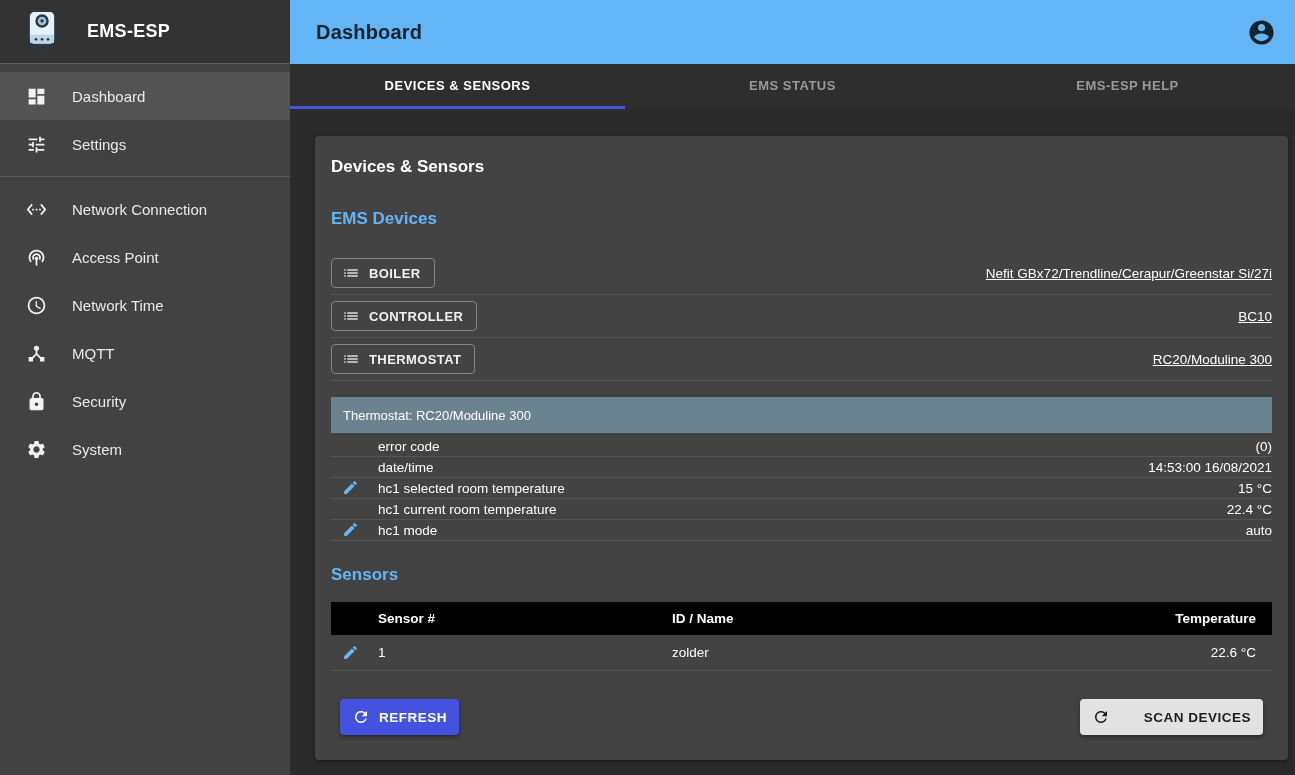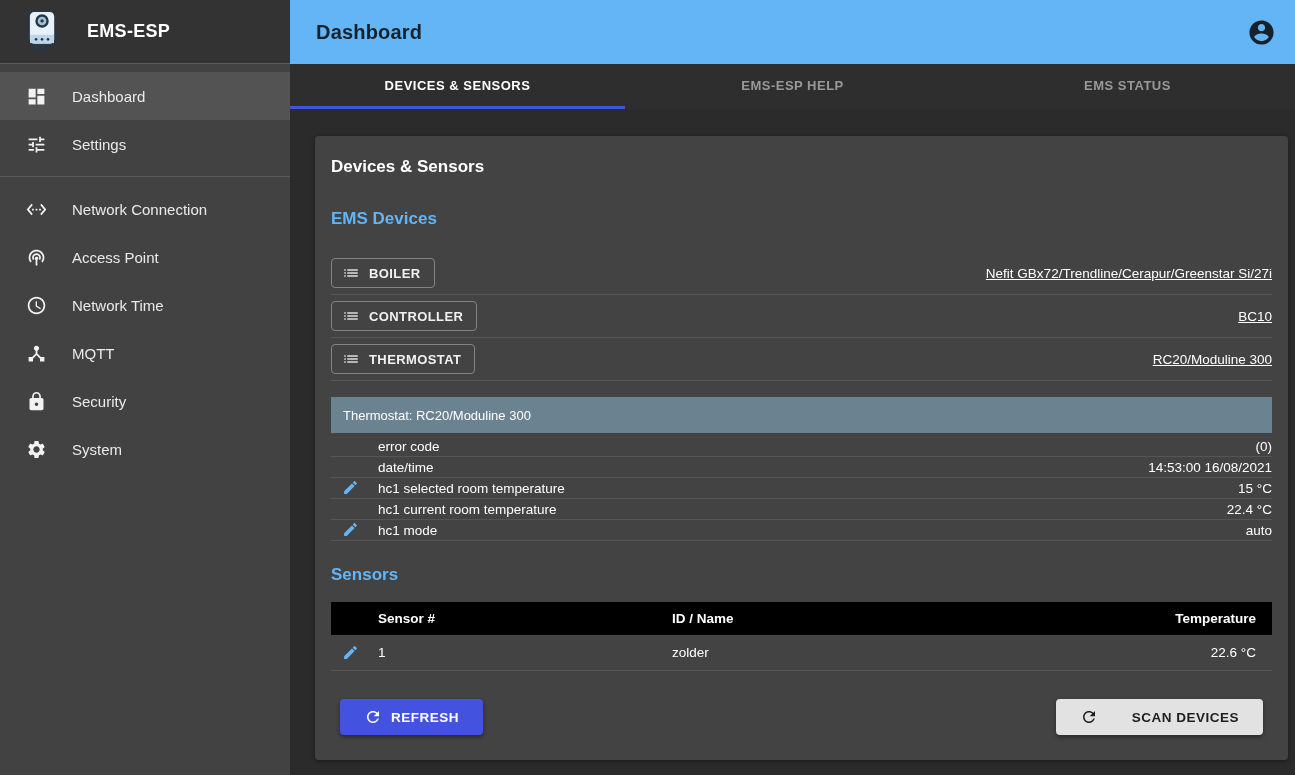--- a/index.html
+++ b/index.html
@@ -86,21 +86,21 @@
   }
   .table-row {
     display:grid; grid-template-columns:47px 294px 1fr auto; align-items:center;
     height:36px; border-bottom:1px solid #555555; color:#ffffff; font-size:13.5px;
   }
   .col-right { text-align:right; padding-right:16px; }
 
   .actions { margin-top:28px; display:flex; justify-content:space-between; padding:0 9px; }
   .btn {
     display:inline-flex; align-items:center; gap:9px; border:none; border-radius:4px;
-    height:36px; padding:0 24px; font-size:13.5px; font-weight:bold; letter-spacing:0.5px;
+    height:36px; padding:0 12px; font-size:13.5px; font-weight:bold; letter-spacing:0.5px;
     cursor:pointer; box-shadow:0 2px 4px rgba(0,0,0,0.4);
   }
   .btn svg { width:18px; height:18px; }
   .btn-refresh { background:var(--accent-indigo,#4353e0); color:#ffffff; }
   .btn-refresh svg { fill:#ffffff; }
   .btn-scan { background:#e2e2e2; color:#1e1e1e;gap:34px; }
   .btn-scan svg { fill:#1e1e1e; }
 </style>
 </head>
 <body>
@@ -204,22 +204,22 @@
         <span style="display:flex;">
           <svg viewBox="0 0 24 24" width="29" height="29" fill="#15222b">
               <path d="M12 2C6.48 2 2 6.48 2 12s4.48 10 10 10 10-4.48 10-10S17.52 2 12 2zm0 3c1.66 0 3 1.34 3 3s-1.34 3-3 3-3-1.34-3-3 1.34-3 3-3zm0 14.2c-2.5 0-4.71-1.28-6-3.22.03-1.99 4-3.08 6-3.08 1.99 0 5.97 1.09 6 3.08-1.29 1.94-3.5 3.22-6 3.22z"></path>
             </svg>
         </span>
       </button>
     </div>
 
     <div class="tabbar">
       <div class="tab active">DEVICES &amp; SENSORS</div>
+      <div class="tab">EMS STATUS</div>
       <div class="tab">EMS-ESP HELP</div>
-      <div class="tab">EMS STATUS</div>
     </div>
 
     <div class="main">
       <div class="card">
 
         <h1 class="panel-title">Devices &amp; Sensors</h1>
 
         <h2 class="section-heading">EMS Devices</h2>
 
         <div class="device-list">

